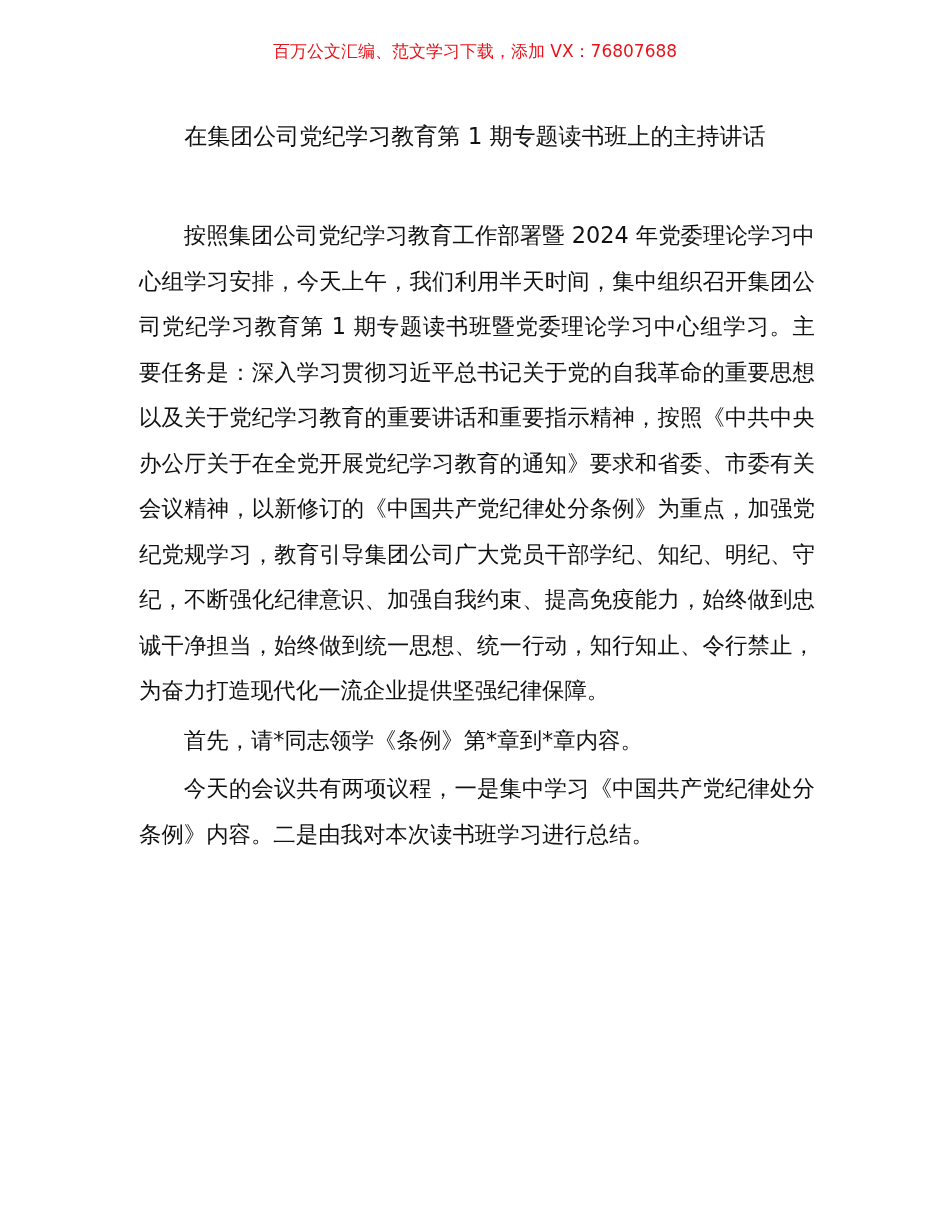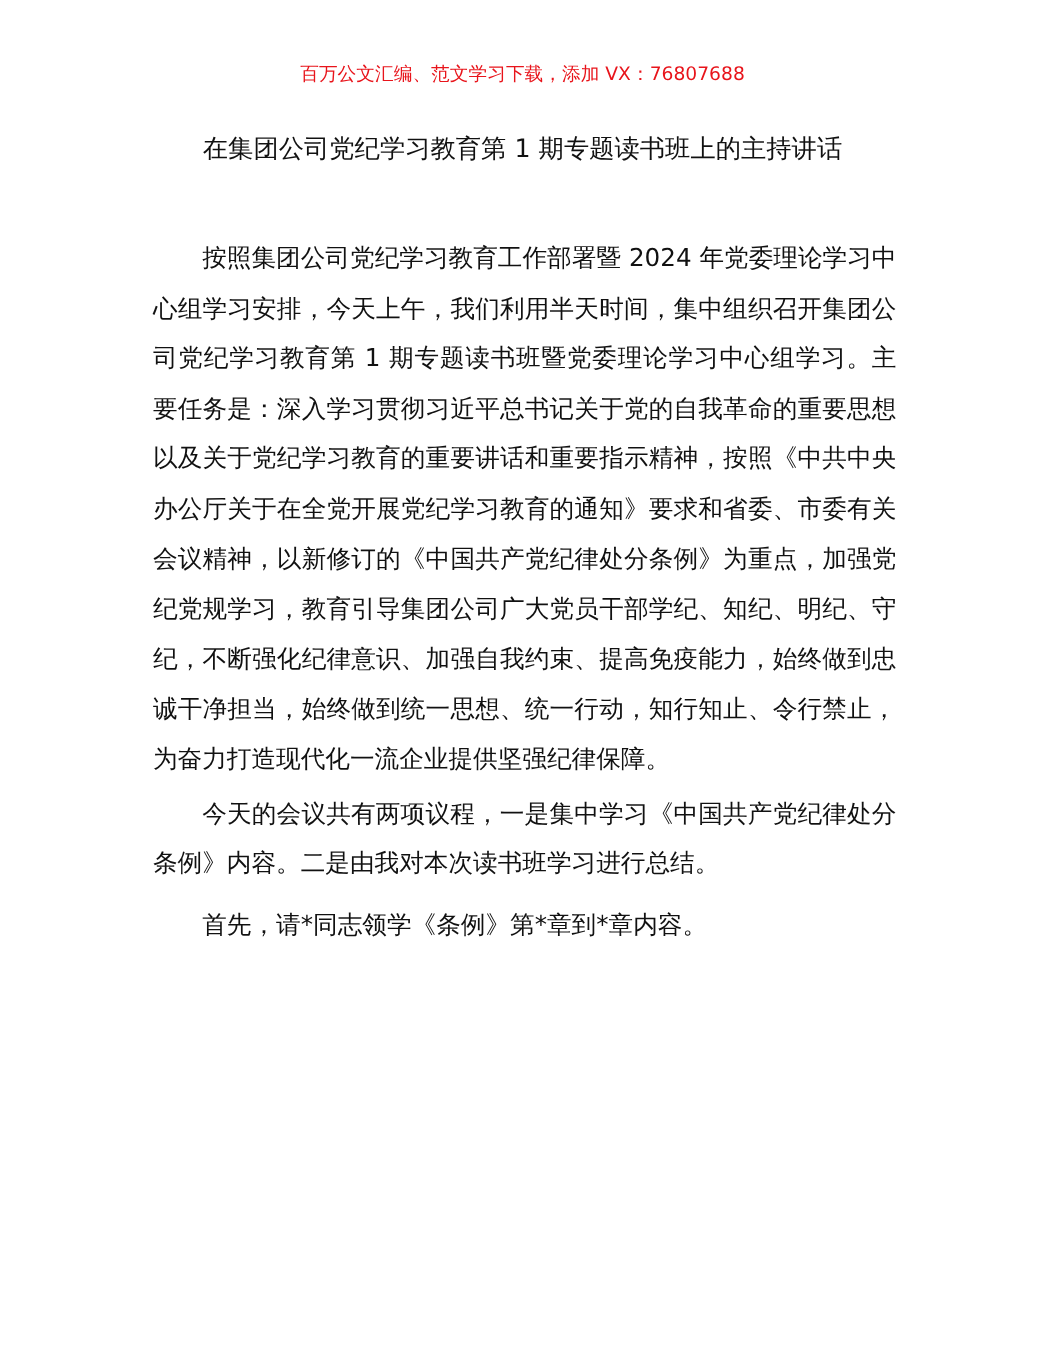--- a/index.html
+++ b/index.html
@@ -10,21 +10,21 @@
     body {
       width: 950px;
       height: 1230px;
       position: relative;
       overflow: hidden;
       font-family: "DejaVu Sans", "Liberation Sans", sans-serif;
       color: #111111;
     }
     .header-note {
       position: absolute;
-      top: 56px;
+      top: 40px;
       left: 0;
       width: 950px;
       text-align: center;
       font-size: 17px;
       color: #e8141b;
       letter-spacing: 0px;
     }
     .doc-title {
       position: absolute;
       top: 113px;
@@ -56,15 +56,15 @@
   </style>
 </head>
 <body>
 
 <div class="header-note">百万公文汇编、范文学习下载，添加 VX：76807688</div>
 
 <div class="doc-title">在集团公司党纪学习教育第 1 期专题读书班上的主持讲话</div>
 
 <div class="doc-body">
   <p class="para main">按照集团公司党纪学习教育工作部署暨 2024 年党委理论学习中心组学习安排，今天上午，我们利用半天时间，集中组织召开集团公司党纪学习教育第 1 期专题读书班暨党委理论学习中心组学习。主要任务是：深入学习贯彻习近平总书记关于党的自我革命的重要思想以及关于党纪学习教育的重要讲话和重要指示精神，按照《中共中央办公厅关于在全党开展党纪学习教育的通知》要求和省委、市委有关会议精神，以新修订的《中国共产党纪律处分条例》为重点，加强党纪党规学习，教育引导集团公司广大党员干部学纪、知纪、明纪、守纪，不断强化纪律意识、加强自我约束、提高免疫能力，始终做到忠诚干净担当，始终做到统一思想、统一行动，知行知止、令行禁止，为奋力打造现代化一流企业提供坚强纪律保障。</p>
+  <p class="para step">首先，请*同志领学《条例》第*章到*章内容。</p>
   <p class="para agenda">今天的会议共有两项议程，一是集中学习《中国共产党纪律处分条例》内容。二是由我对本次读书班学习进行总结。</p>
-  <p class="para step">首先，请*同志领学《条例》第*章到*章内容。</p>
 </div>
 
 </body></html>

